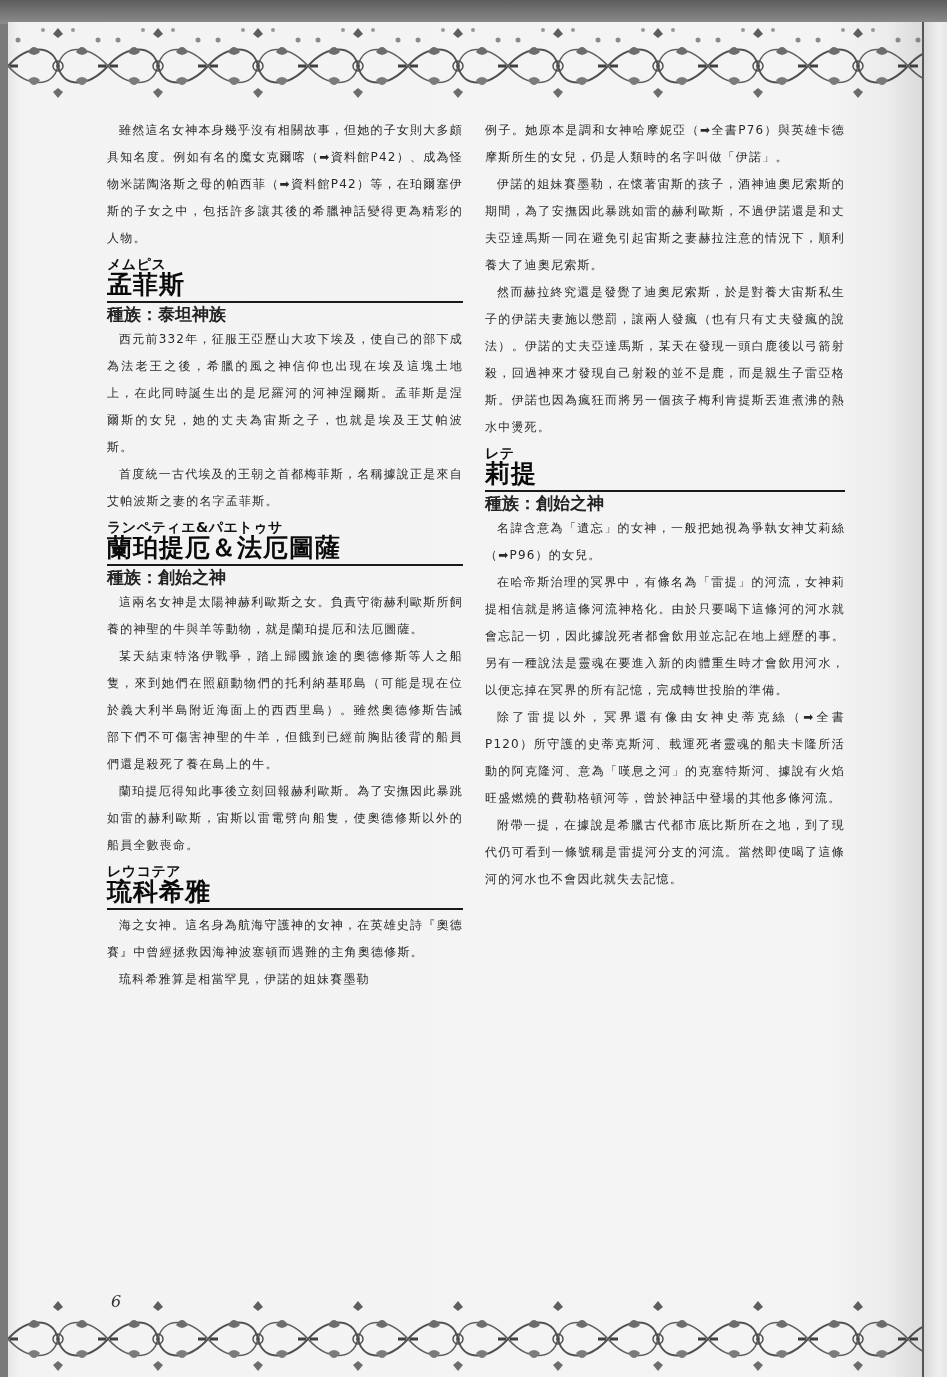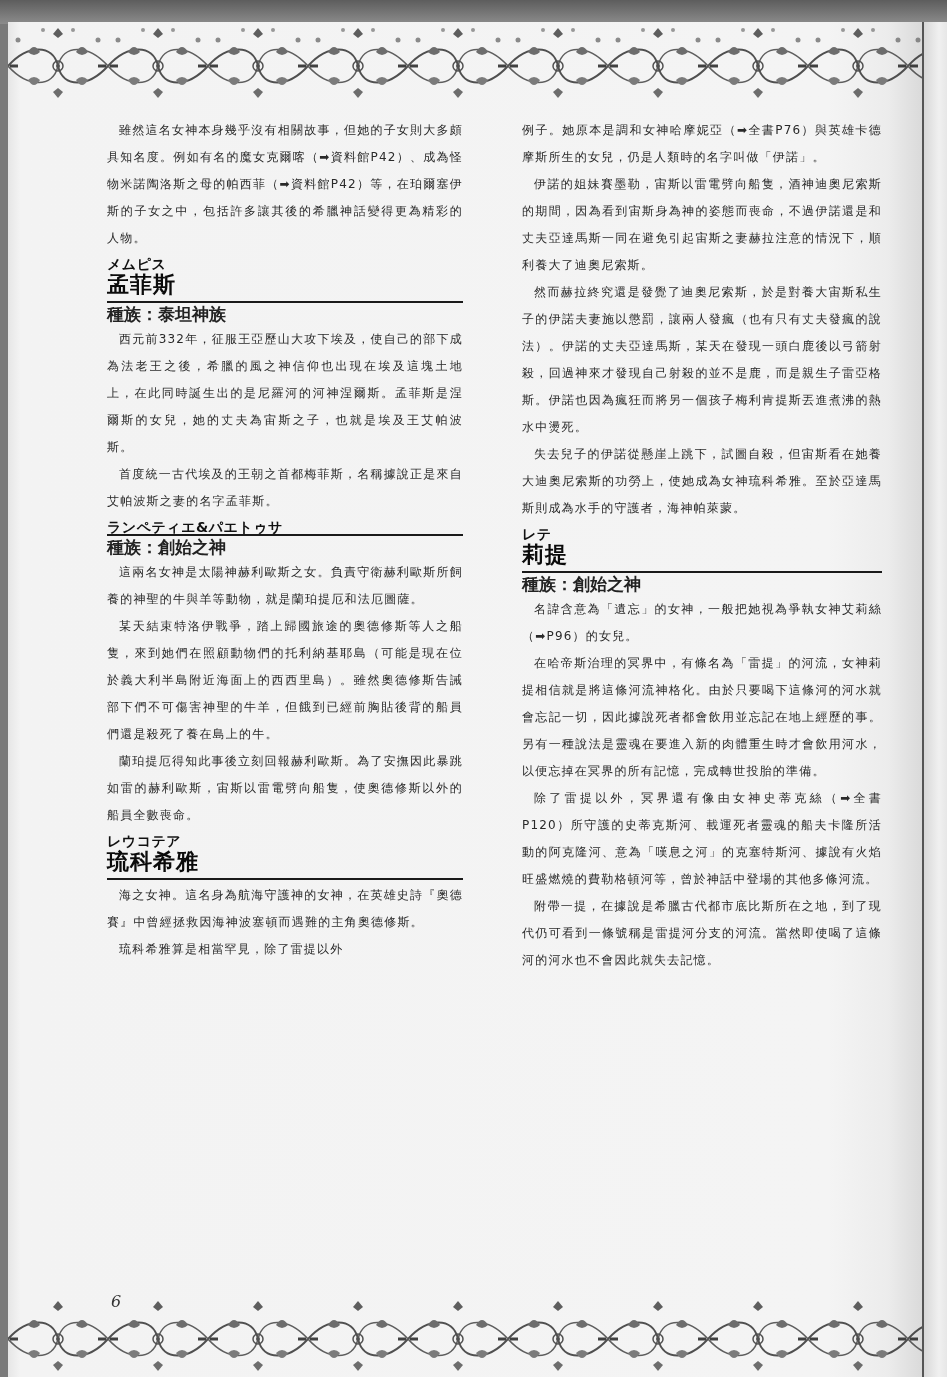--- a/index.html
+++ b/index.html
@@ -29,33 +29,33 @@
   .border-orn svg { display: block; }
   .pagenum {
     position: absolute; left: 111px; top: 1292px;
     font-family: "DejaVu Serif", "Liberation Serif", serif; font-style: italic;
     font-size: 16px; color: #333;
   }
   .col {
     position: absolute; top: 117px;
   }
   .col.left { left: 107px; width: 356px; }
-  .col.right { left: 485px; width: 360px; margin-left: 37px; }
+  .col.right { left: 485px; width: 360px; }
   p.body {
     margin: 0; font-size: 12px; line-height: 27px; color: #2a2a2a;
     text-indent: 1em; letter-spacing: 1.2px; text-align: justify;
   }
   p.body.noindent { text-indent: 0; }
   .entry { margin-top: 6px; }
   .ruby {
     font-size: 14px; font-weight: bold; color: #111; letter-spacing: 0.5px; line-height: 12px;
     margin-top: 2px;
   }
   .title {
-    font-family: "DejaVu Sans", sans-serif; font-weight: bold; font-size: 22px; line-height: 30px;
+    font-family: "DejaVu Sans", sans-serif; font-weight: bold; font-size: 25px; line-height: 30px;
     color: #0b0b0b; letter-spacing: 1px;
   }
   .rule { height: 2px; background: #1a1a1a; margin: 1px 0 2px 0; }
   .race {
     font-size: 17px; font-weight: bold; color: #222; line-height: 19px; margin-bottom: 2px;
   }
 </style>
 </head>
 <body>
 
@@ -95,41 +95,41 @@
     <div class="ruby">メムピス</div>
     <div class="title">孟菲斯</div>
     <div class="rule"></div>
     <div class="race">種族：泰坦神族</div>
     <p class="body">西元前332年，征服王亞歷山大攻下埃及，使自己的部下成為法老王之後，希臘的風之神信仰也出現在埃及這塊土地上，在此同時誕生出的是尼羅河的河神涅爾斯。孟菲斯是涅爾斯的女兒，她的丈夫為宙斯之子，也就是埃及王艾帕波斯。</p>
     <p class="body">首度統一古代埃及的王朝之首都梅菲斯，名稱據說正是來自艾帕波斯之妻的名字孟菲斯。</p>
   </div>
 
   <div class="entry">
     <div class="ruby">ランペティエ&amp;パエトゥサ</div>
+    <div class="title">蘭珀提厄＆法厄圖薩</div>
     <div class="rule"></div>
     <div class="race">種族：創始之神</div>
     <p class="body">這兩名女神是太陽神赫利歐斯之女。負責守衛赫利歐斯所飼養的神聖的牛與羊等動物，就是蘭珀提厄和法厄圖薩。</p>
     <p class="body">某天結束特洛伊戰爭，踏上歸國旅途的奧德修斯等人之船隻，來到她們在照顧動物們的托利納基耶島（可能是現在位於義大利半島附近海面上的西西里島）。雖然奧德修斯告誡部下們不可傷害神聖的牛羊，但餓到已經前胸貼後背的船員們還是殺死了養在島上的牛。</p>
     <p class="body">蘭珀提厄得知此事後立刻回報赫利歐斯。為了安撫因此暴跳如雷的赫利歐斯，宙斯以雷電劈向船隻，使奧德修斯以外的船員全數喪命。</p>
   </div>
 
   <div class="entry">
     <div class="ruby">レウコテア</div>
     <div class="title">琉科希雅</div>
     <div class="rule"></div>
     <p class="body">海之女神。這名身為航海守護神的女神，在英雄史詩『奧德賽』中曾經拯救因海神波塞頓而遇難的主角奧德修斯。</p>
-    <p class="body">琉科希雅算是相當罕見，除了雷提以外</p>
+    <p class="body">琉科希雅算是相當罕見，伊諾的姐妹賽墨勒</p>
   </div>
 </div>
 
 <div class="col right">
   <p class="body noindent">例子。她原本是調和女神哈摩妮亞（➡全書P76）與英雄卡德摩斯所生的女兒，仍是人類時的名字叫做「伊諾」。</p>
-  <p class="body">伊諾的姐妹賽墨勒，宙斯以雷電劈向船隻，酒神迪奧尼索斯的期間，因為看到宙斯身為神的姿態而喪命，不過伊諾還是和丈夫亞達馬斯一同在避免引起宙斯之妻赫拉注意的情況下，順利養大了迪奧尼索斯。</p>
+  <p class="body">伊諾的姐妹賽墨勒，在懷著宙斯的孩子，酒神迪奧尼索斯的期間，為了安撫因此暴跳如雷的赫利歐斯，不過伊諾還是和丈夫亞達馬斯一同在避免引起宙斯之妻赫拉注意的情況下，順利養大了迪奧尼索斯。</p>
   <p class="body">然而赫拉終究還是發覺了迪奧尼索斯，於是對養大宙斯私生子的伊諾夫妻施以懲罰，讓兩人發瘋（也有只有丈夫發瘋的說法）。伊諾的丈夫亞達馬斯，某天在發現一頭白鹿後以弓箭射殺，回過神來才發現自己射殺的並不是鹿，而是親生子雷亞格斯。伊諾也因為瘋狂而將另一個孩子梅利肯提斯丟進煮沸的熱水中燙死。</p>
-  <p class="body">失去兒子的伊諾從懸崖上跳下，試圖自殺，但宙斯看在她養大迪奧尼索斯的功勞上，使她成為女神琉科希雅。至於亞達馬斯則成為水手的守護者，海神帕萊蒙。</p>
 
   <div class="entry">
     <div class="ruby">レテ</div>
     <div class="title">莉提</div>
     <div class="rule"></div>
     <div class="race">種族：創始之神</div>
     <p class="body">名諱含意為「遺忘」的女神，一般把她視為爭執女神艾莉絲（➡P96）的女兒。</p>
     <p class="body">在哈帝斯治理的冥界中，有條名為「雷提」的河流，女神莉提相信就是將這條河流神格化。由於只要喝下這條河的河水就會忘記一切，因此據說死者都會飲用並忘記在地上經歷的事。另有一種說法是靈魂在要進入新的肉體重生時才會飲用河水，以便忘掉在冥界的所有記憶，完成轉世投胎的準備。</p>
     <p class="body">除了雷提以外，冥界還有像由女神史蒂克絲（➡全書P120）所守護的史蒂克斯河、載運死者靈魂的船夫卡隆所活動的阿克隆河、意為「嘆息之河」的克塞特斯河、據說有火焰旺盛燃燒的費勒格頓河等，曾於神話中登場的其他多條河流。</p>
     <p class="body">附帶一提，在據說是希臘古代都市底比斯所在之地，到了現代仍可看到一條號稱是雷提河分支的河流。當然即使喝了這條河的河水也不會因此就失去記憶。</p>

